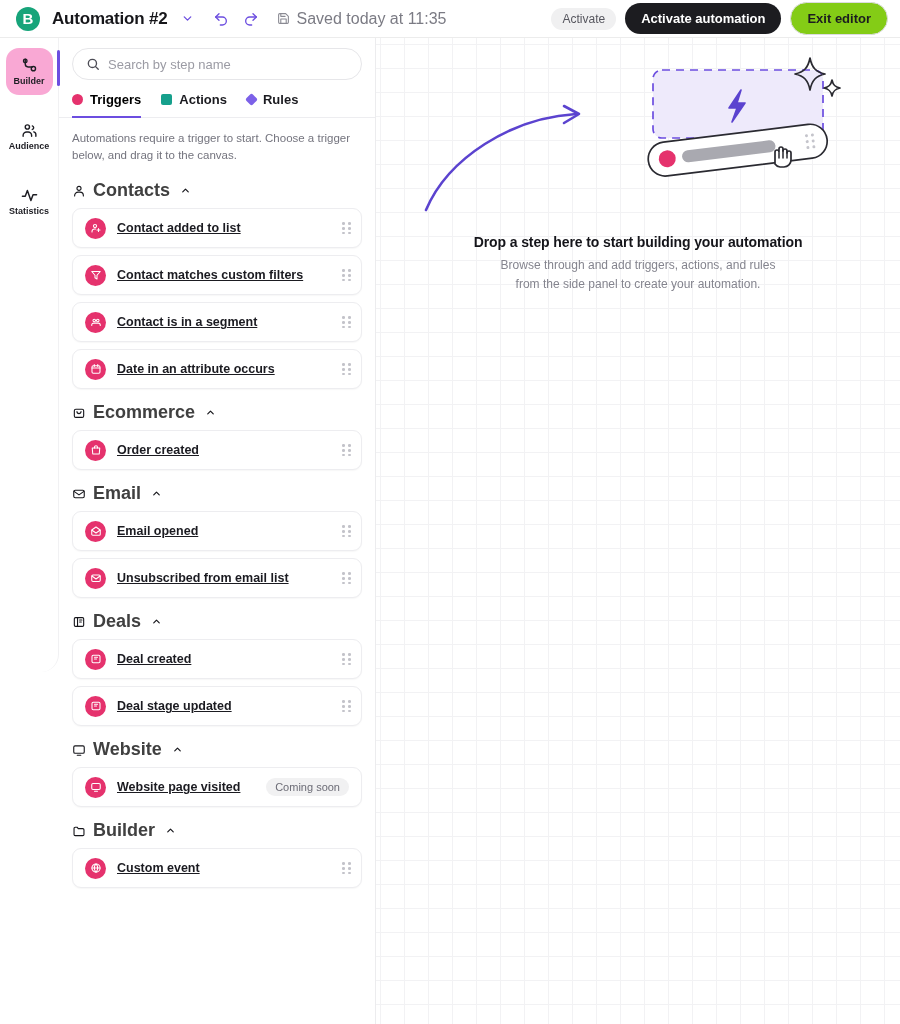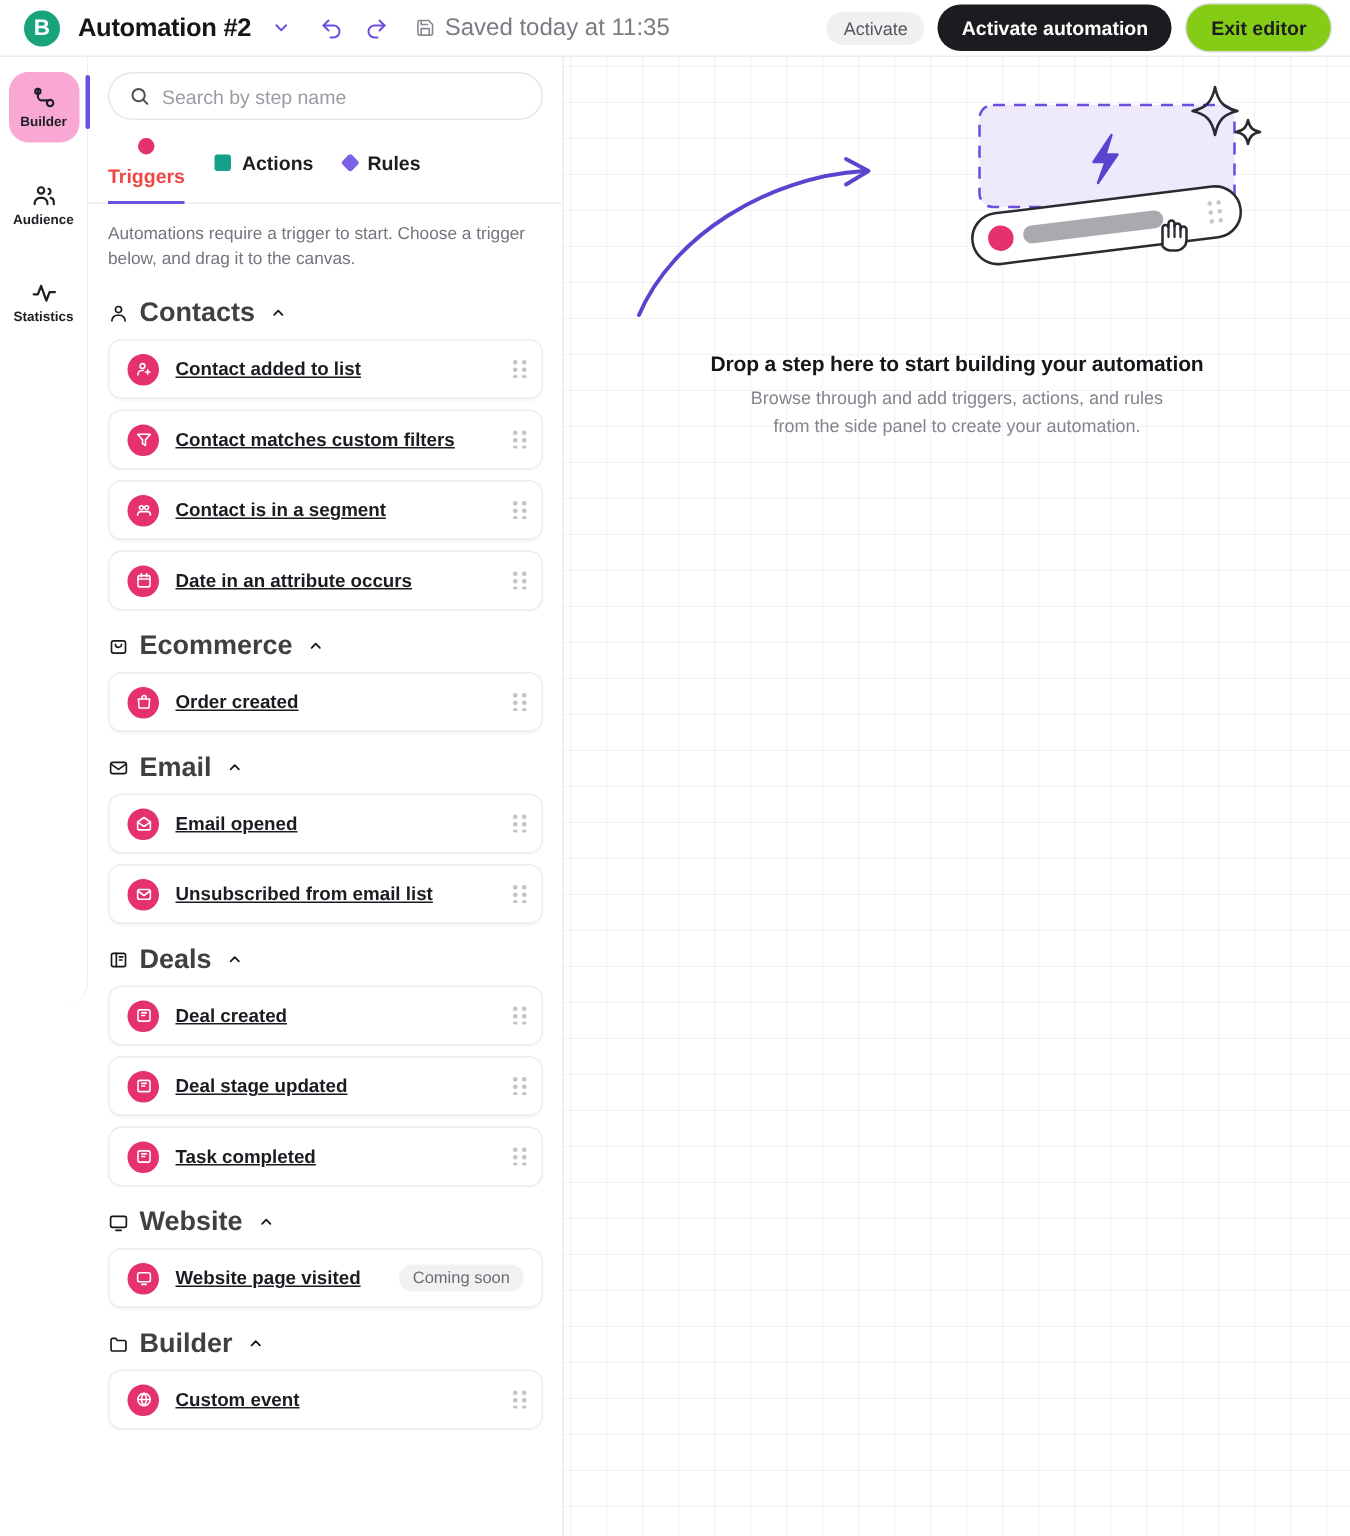--- a/index.html
+++ b/index.html
@@ -100,21 +100,21 @@
 
   .tabs {
     display: flex; gap: 20px; padding: 12px 13px 0 13px;
     border-bottom: 1px solid #ededf0; position: relative;
   }
   .tab {
     display: flex; align-items: center; gap: 7px; padding-bottom: 9px;
     font-size: 13px; font-weight: bold; color: #1b1b20; cursor: pointer;
     border-bottom: 2px solid transparent; margin-bottom: -1px;
   }
-  .tab.active { color: #ef4444; border-bottom-color: #6c4ee0; flex-direction: column; }
+  .tab.active { color: #000000; border-bottom-color: #6c4ee0; }
   .swatch-circle { width: 11px; height: 11px; border-radius: 50%; flex: none; }
   .swatch-square { width: 11px; height: 11px; border-radius: 2px; flex: none; }
   .swatch-diamond { width: 9px; height: 9px; transform: rotate(45deg); border-radius: 2px; flex: none; }
 
   .panel-hint {
     padding: 12px 13px 4px 13px; font-size: 11.5px; color: #74747e;
     line-height: 1.45;
   }
   .panel-scroll { height: 900px; overflow: hidden; padding: 0 13px 20px 13px; }
 
@@ -471,37 +471,20 @@
           </span>
         </div>
         <div class="step-card">
           <span class="step-icon" style="background:#e5326d">
             <svg width="12" height="12" viewBox="0 0 24 24" fill="none" stroke="#fff" stroke-width="2.1" stroke-linecap="round" stroke-linejoin="round">
               <rect x="4" y="4.5" width="16" height="15" rx="2.5"></rect>
               <path d="M9 8.5h6M9 12h4"></path>
             </svg>
           </span>
           <span class="step-label">Deal stage updated</span>
-          <span class="grip">
-            <i></i>
-            <i></i>
-            <i></i>
-            <i></i>
-            <i></i>
-            <i></i>
-          </span>
-        </div>
-        <div class="step-card">
-          <span class="step-icon" style="background:#e5326d">
-            <svg width="12" height="12" viewBox="0 0 24 24" fill="none" stroke="#fff" stroke-width="2.1" stroke-linecap="round" stroke-linejoin="round">
-              <rect x="4" y="4.5" width="16" height="15" rx="2.5"></rect>
-              <path d="M9 8.5h6M9 12h4"></path>
-            </svg>
-          </span>
-          <span class="step-label">Task completed</span>
           <span class="grip">
             <i></i>
             <i></i>
             <i></i>
             <i></i>
             <i></i>
             <i></i>
           </span>
         </div>
         <div class="group-head">

